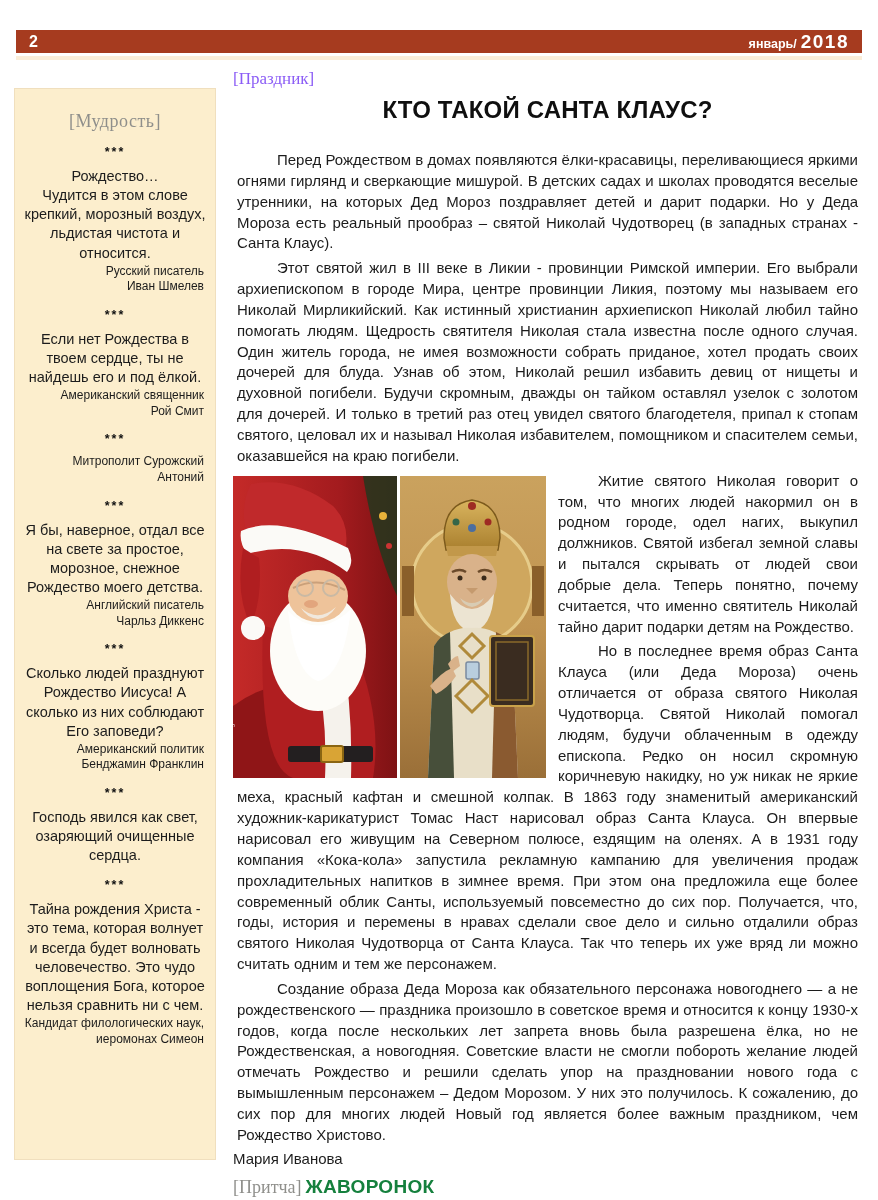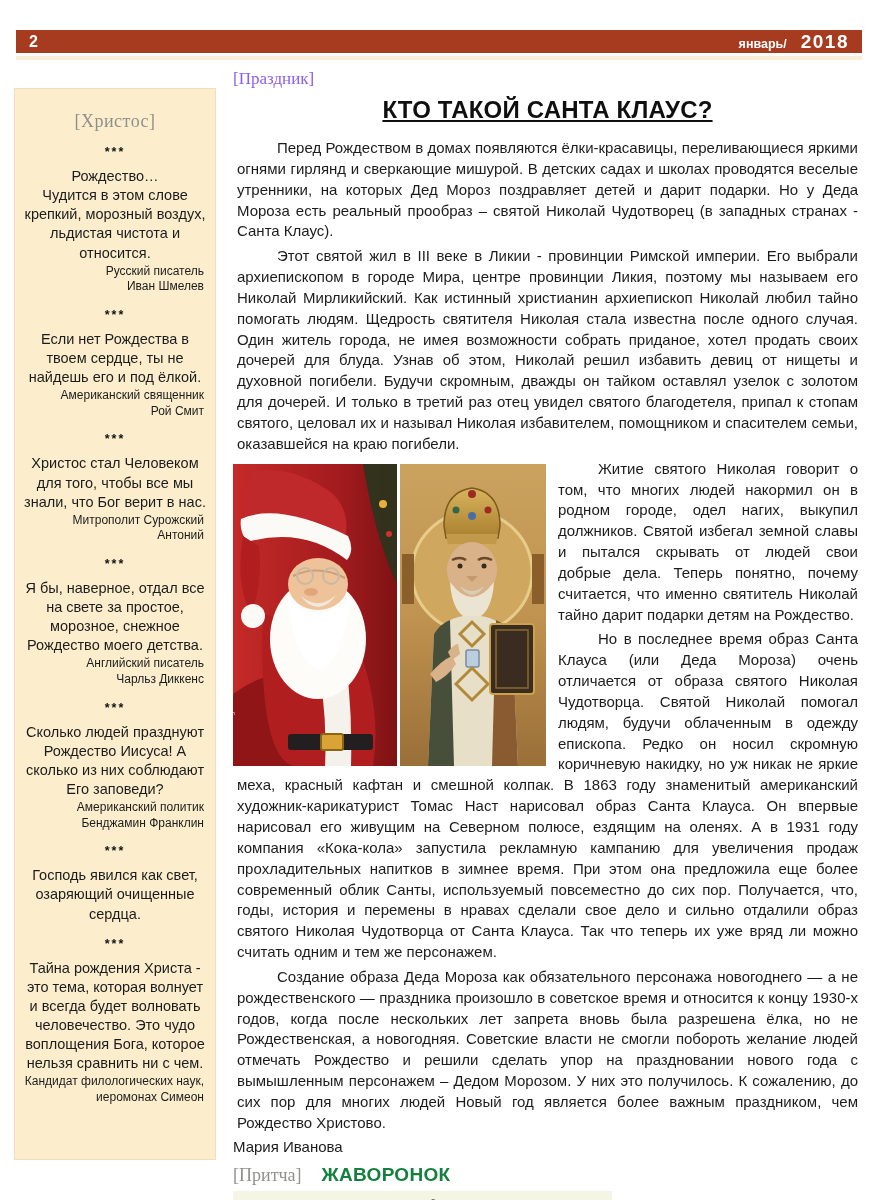--- a/index.html
+++ b/index.html
@@ -13,21 +13,21 @@
   .page { position: relative; width: 878px; height: 1200px; overflow: hidden; background: #fff; }
 
   
   .header-bar {
     position: absolute; left: 16px; right: 16px; top: 30px; height: 23px;
     background: #A63B1F; color: #fff;
     display: flex; align-items: center; justify-content: space-between;
     padding: 0 13px;
   }
   .page-num { font-size: 16px; font-weight: bold; letter-spacing: 1px; }
-  .issue { display: flex; align-items: baseline; gap: 14px; }
+  .issue { display: flex; align-items: baseline; gap: 4px; }
   .issue-month { font-size: 12.5px; font-weight: bold; }
   .issue-year { font-size: 19px; font-weight: bold; letter-spacing: 1.5px; }
   .header-underline { position: absolute; left: 16px; right: 16px; top: 56px; height: 4px; background: #FAEDD8; }
 
   
   .sidebar {
     position: absolute; left: 14px; top: 88px; width: 202px; height: 1072px;
     background: #FCEECD; border: 1px solid #F0DFBE;
     padding: 12px 9px; text-align: center; overflow: hidden;
   }
@@ -39,40 +39,40 @@
   .q-text { font-size: 14.5px; line-height: 1.32; margin: 0; white-space: pre-line; }
   .q-author { font-size: 12px; line-height: 1.3; margin: 1px 2px 0 0; text-align: right; white-space: pre-line; }
 
   
   .main { position: absolute; left: 233px; width: 629px; top: 70px; }
   .category-label {
     font-family: "Liberation Serif", serif; color: #8b5cf6; font-size: 17px; line-height: 1;
   }
   .article-title {
     text-align: center; font-size: 24px; font-weight: bold;
-    margin: 9px 0 14px; color: #0f0f0f; letter-spacing: 0.2px; text-decoration: underline;
+    margin: 9px 0 26px; color: #0f0f0f; letter-spacing: 0.2px;
   }
   .article-body p {
     margin: 4px; text-align: justify; font-size: 15px; line-height: 1.39; text-indent: 40px;
   }
   .photo-float {
     float: left; width: 313px; height: 302px;
     margin: 5px 12px 4px 0; display: flex; gap: 3px; position: relative;
   }
   .photo-float svg { display: block; }
   .watermark {
     position: absolute; left: 1px; bottom: 8px;
     transform: rotate(-90deg); transform-origin: left bottom;
     font-size: 7px; color: rgba(255,255,255,0.75); letter-spacing: 0.5px;
   }
   .byline { text-align: left; font-size: 15px; margin: 4px 2px 0 0; }
 
   
   .parable { margin-top: 9px; }
-  .parable-head { display: flex; align-items: baseline; gap: 20px; }
+  .parable-head { display: flex; align-items: baseline; gap: 4px; }
   .parable-label { font-family: "Liberation Serif", serif; color: #8F8F8B; font-size: 18px; }
   .parable-title { font-size: 19px; font-weight: bold; letter-spacing: 0.3px; color: #15803d; }
   .parable-row { display: flex; gap: 12px; margin-top: 5px; align-items: flex-start; }
   .parable-text { width: 412px; background: #F5F5E6; padding: 3px 7px 6px; }
   .parable-text p {
     font-family: "Liberation Serif", serif; font-style: italic;
     font-size: 16.5px; line-height: 1.4; text-align: justify; margin: 0; text-indent: 32px;
   }
   .parable-text p.noindent { text-indent: 0; }
   .lark-photo { width: 238px; height: 163px; margin-top: 13px; border: 3px solid #fdfdfb; }
@@ -86,35 +86,34 @@
   <div class="header-bar">
     <span class="page-num">2</span>
     <span class="issue">
       <span class="issue-month">январь/</span>
       <span class="issue-year">2018</span>
     </span>
   </div>
   <div class="header-underline"></div>
 
   <div class="sidebar">
-    <div class="sidebar-title">[Христос]</div>
+    <div class="sidebar-title">[Мудрость]</div>
 
     <div class="q-sep">***</div>
     <p class="q-text">Рождество…
 Чудится в этом слове крепкий, морозный воздух, льдистая чистота и относится.</p>
     <p class="q-author">Русский писатель
 Иван Шмелев</p>
 
     <div class="q-sep">***</div>
     <p class="q-text">Если нет Рождества в твоем сердце, ты не найдешь его и под ёлкой.</p>
     <p class="q-author">Американский священник
 Рой Смит</p>
 
     <div class="q-sep">***</div>
-    <p class="q-text">Христос стал Человеком для того, чтобы все мы знали, что Бог верит в нас.</p>
     <p class="q-author">Митрополит Сурожский
 Антоний</p>
 
     <div class="q-sep">***</div>
     <p class="q-text">Я бы, наверное, отдал все на свете за простое, морозное, снежное Рождество моего детства.</p>
     <p class="q-author">Английский писатель
 Чарльз Диккенс</p>
 
     <div class="q-sep">***</div>
     <p class="q-text">Сколько людей празднуют Рождество Иисуса! А сколько из них соблюдают Его заповеди?</p>

